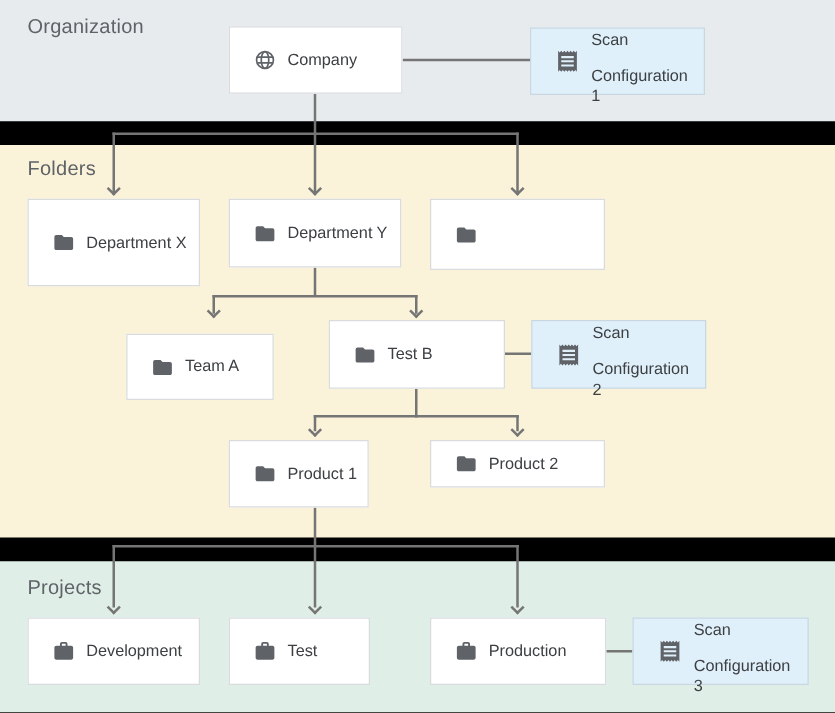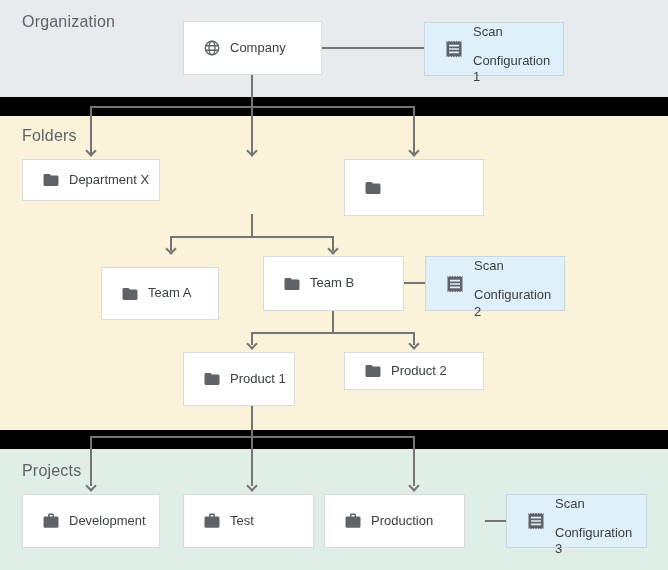--- a/index.html
+++ b/index.html
@@ -105,29 +105,37 @@
       <svg viewBox="0 0 24 24">
           <path fill="currentColor" d="M18 17H6v-2h12v2zm0-4H6v-2h12v2zm0-4H6V7h12v2zM3 22l1.5-1.5L6 22l1.5-1.5L9 22l1.5-1.5L12 22l1.5-1.5L15 22l1.5-1.5L18 22l1.5-1.5L21 22V2l-1.5 1.5L18 2l-1.5 1.5L15 2l-1.5 1.5L12 2l-1.5 1.5L9 2 7.5 3.5 6 2 4.5 3.5 3 2v20z"></path>
         </svg>
     </span>
     <span class="label">
         <span class="ln">Scan</span>
         <span class="ln">Configuration 1</span>
       </span>
   </div>
 
-  <div class="node" style="left:22px;top:159px;width:138px;height:42px">
+  <div class="node" style="left:22px;top:159px;width:138px;height:70px">
     <span class="icon">
       <svg viewBox="0 0 24 24">
           <path fill="currentColor" d="M10 4H4c-1.1 0-2 .9-2 2v12c0 1.1.9 2 2 2h16c1.1 0 2-.9 2-2V8c0-1.1-.9-2-2-2h-8l-2-2z"></path>
         </svg>
     </span>
     <span class="label">Department X</span>
   </div>
 
+  <div class="node" style="left:183px;top:159px;width:138px;height:55px">
+    <span class="icon">
+      <svg viewBox="0 0 24 24">
+          <path fill="currentColor" d="M10 4H4c-1.1 0-2 .9-2 2v12c0 1.1.9 2 2 2h16c1.1 0 2-.9 2-2V8c0-1.1-.9-2-2-2h-8l-2-2z"></path>
+        </svg>
+    </span>
+    <span class="label">Department Y</span>
+  </div>
 
   <div class="node" style="left:344px;top:159px;width:140px;height:57px">
     <span class="icon">
       <svg viewBox="0 0 24 24">
           <path fill="currentColor" d="M10 4H4c-1.1 0-2 .9-2 2v12c0 1.1.9 2 2 2h16c1.1 0 2-.9 2-2V8c0-1.1-.9-2-2-2h-8l-2-2z"></path>
         </svg>
     </span>
   </div>
 
   <div class="node" style="left:101px;top:267px;width:118px;height:53px">
@@ -138,21 +146,21 @@
     </span>
     <span class="label">Team A</span>
   </div>
 
   <div class="node" style="left:263px;top:256px;width:141px;height:55px">
     <span class="icon">
       <svg viewBox="0 0 24 24">
           <path fill="currentColor" d="M10 4H4c-1.1 0-2 .9-2 2v12c0 1.1.9 2 2 2h16c1.1 0 2-.9 2-2V8c0-1.1-.9-2-2-2h-8l-2-2z"></path>
         </svg>
     </span>
-    <span class="label">Team B</span>
+    <span class="label">Test B</span>
   </div>
 
   <div class="node scan" style="left:425px;top:256px;width:140px;height:55px">
     <span class="icon">
       <svg viewBox="0 0 24 24">
           <path fill="currentColor" d="M18 17H6v-2h12v2zm0-4H6v-2h12v2zm0-4H6V7h12v2zM3 22l1.5-1.5L6 22l1.5-1.5L9 22l1.5-1.5L12 22l1.5-1.5L15 22l1.5-1.5L18 22l1.5-1.5L21 22V2l-1.5 1.5L18 2l-1.5 1.5L15 2l-1.5 1.5L12 2l-1.5 1.5L9 2 7.5 3.5 6 2 4.5 3.5 3 2v20z"></path>
         </svg>
     </span>
     <span class="label">
         <span class="ln">Scan</span>
@@ -180,30 +188,30 @@
 
   <div class="node" style="left:22px;top:494px;width:138px;height:54px">
     <span class="icon">
       <svg viewBox="0 0 24 24">
           <path fill="currentColor" d="M20 6h-4V4c0-1.11-.89-2-2-2h-4c-1.11 0-2 .89-2 2v2H4c-1.11 0-1.99.89-1.99 2L2 19c0 1.11.89 2 2 2h16c1.11 0 2-.89 2-2V8c0-1.11-.89-2-2-2zm-6 0h-4V4h4v2z"></path>
         </svg>
     </span>
     <span class="label">Development</span>
   </div>
 
-  <div class="node" style="left:183px;top:494px;width:131px;height:54px">
+  <div class="node" style="left:183px;top:494px;width:113px;height:54px">
     <span class="icon">
       <svg viewBox="0 0 24 24">
           <path fill="currentColor" d="M20 6h-4V4c0-1.11-.89-2-2-2h-4c-1.11 0-2 .89-2 2v2H4c-1.11 0-1.99.89-1.99 2L2 19c0 1.11.89 2 2 2h16c1.11 0 2-.89 2-2V8c0-1.11-.89-2-2-2zm-6 0h-4V4h4v2z"></path>
         </svg>
     </span>
     <span class="label">Test</span>
   </div>
 
-  <div class="node" style="left:324px;top:494px;width:141px;height:54px">
+  <div class="node" style="left:344px;top:494px;width:141px;height:54px">
     <span class="icon">
       <svg viewBox="0 0 24 24">
           <path fill="currentColor" d="M20 6h-4V4c0-1.11-.89-2-2-2h-4c-1.11 0-2 .89-2 2v2H4c-1.11 0-1.99.89-1.99 2L2 19c0 1.11.89 2 2 2h16c1.11 0 2-.89 2-2V8c0-1.11-.89-2-2-2zm-6 0h-4V4h4v2z"></path>
         </svg>
     </span>
     <span class="label">Production</span>
   </div>
 
   <div class="node scan" style="left:506px;top:494px;width:141px;height:54px">
     <span class="icon">

